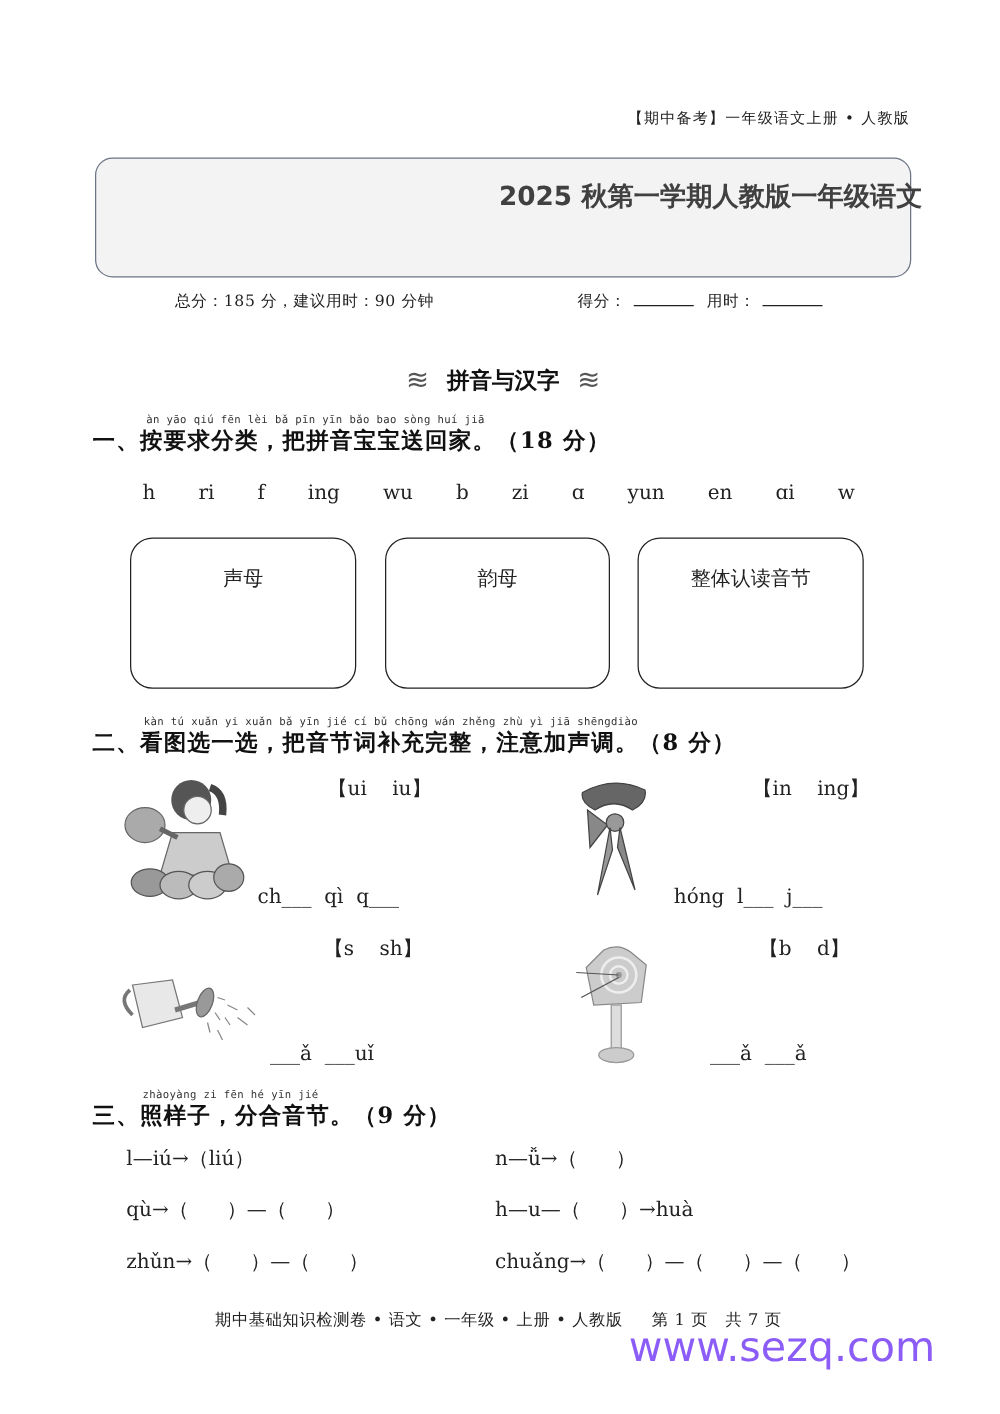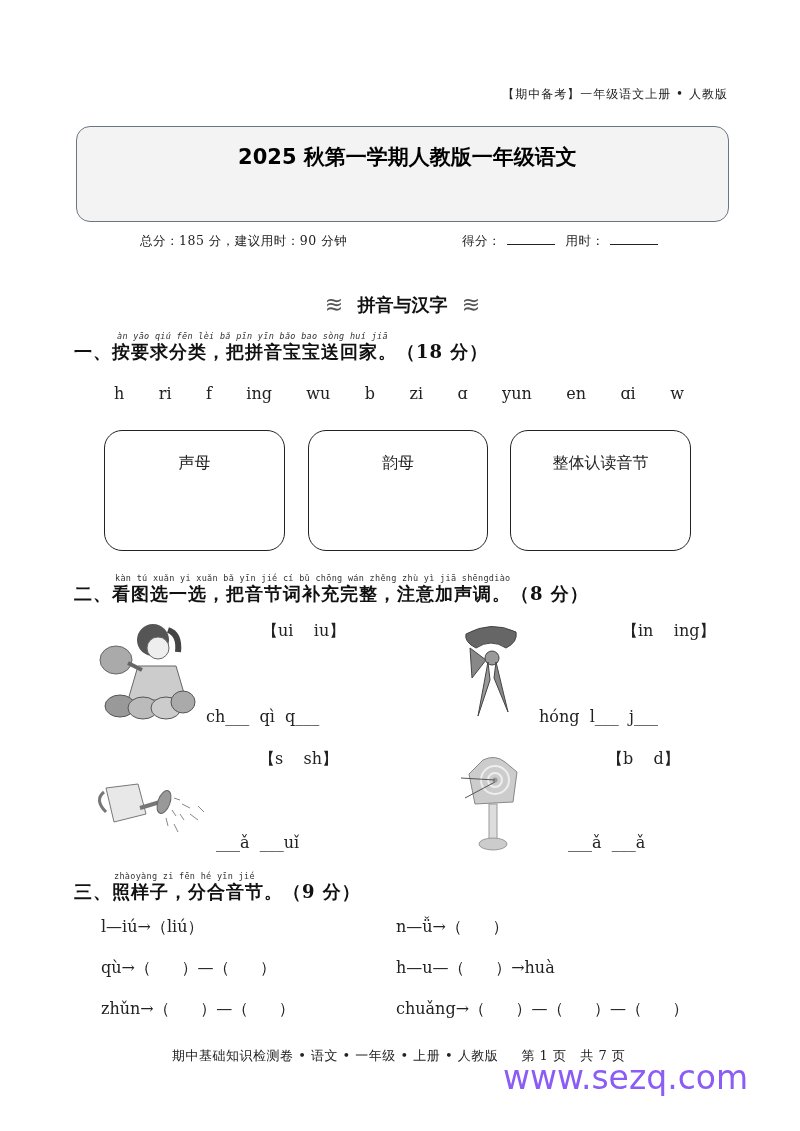--- a/index.html
+++ b/index.html
@@ -7,22 +7,22 @@
   body { position: relative; font-family: "DejaVu Serif", "Liberation Serif", serif; color: #1a1a1a; }
   .abs { position: absolute; }
 
   .top-tag { top: 86px; right: 72px; font-size: 12px; letter-spacing: 1px; color: #222; }
 
   .title-box {
     left: 76px; top: 126px; width: 653px; height: 96px;
     border: 1.5px solid #6c7584; border-radius: 14px;
     background: #f3f3f4;
   }
-  .title-line { position: absolute; left: 0; width: 100%; text-align: center;
-    font-family: "DejaVu Sans", "Liberation Sans", sans-serif; font-weight: bold; color: #000000; }
+  .title-line { position: absolute; left: 10px; width: 100%; text-align: right;
+    font-family: "DejaVu Sans", "Liberation Sans", sans-serif; font-weight: bold; color: #404040; }
   .title-1 { top: 16px; font-size: 21px; padding-left: 10px; }
   .title-2 { top: 58px; font-size: 20px; padding-left: 10px; }
 
   .meta-row { top: 233px; left: 140px; font-size: 12.5px; color: #222; letter-spacing: 0.5px; }
   .meta-right { top: 233px; left: 462px; font-size: 12.5px; color: #222; letter-spacing: 0.5px; }
   .blank { display: inline-block; width: 48px; border-bottom: 1px solid #222; height: 12px; vertical-align: baseline; margin: 0 6px; }
 
   .section-head { top: 292px; left: 0; width: 800px; text-align: center;
     font-family: "DejaVu Sans", "Liberation Sans", sans-serif; font-weight: bold; font-size: 18px; color: #111; padding-left: 5px; }
   .wave { color: #555; font-weight: normal; font-size: 22px; vertical-align: -1px; }
@@ -58,21 +58,21 @@
   <span>得分：</span><span class="blank"></span>
   <span>用时：</span><span class="blank"></span>
 </div>
 
 <div class="abs section-head">
   <span class="wave">≋</span>
   <span style="margin:0 8px;">拼音与汉字</span>
   <span class="wave">≋</span>
 </div>
 
-<div class="abs ruby-row" style="top:331px; left:117px;font-style:italic;">àn  yāo  qiú  fēn  lèi         bǎ  pīn  yīn  bǎo  bao  sòng  huí  jiā</div>
+<div class="abs ruby-row" style="top:331px; left:117px;">àn  yāo  qiú  fēn  lèi         bǎ  pīn  yīn  bǎo  bao  sòng  huí  jiā</div>
 <div class="abs q-title" style="top:340px; left:74px;">一、按要求分类，把拼音宝宝送回家。（18 分）</div>
 
 <div class="abs pinyin-list">
   <span>h</span>
   <span>ri</span>
   <span>f</span>
   <span>ing</span>
   <span>wu</span>
   <span>b</span>
   <span>zi</span>
@@ -115,21 +115,21 @@
 
 <div class="abs pic" style="top:620px; left:456px; width:70px; height:104px;">
   <svg width="70" height="104" viewBox="0 0 70 104">
     <path d="M10 14 Q35 0 60 12 Q62 22 50 28 Q35 18 20 28 Q8 22 10 14 Z" fill="#666" stroke="#444"></path>
     <path d="M14 28 L30 40 L16 58 Z" fill="#888" stroke="#444"></path>
     <circle cx="36" cy="38" r="7" fill="#999" stroke="#444"></circle>
     <path d="M32 42 L22 96 L34 60 Z" fill="#999" stroke="#444"></path>
     <path d="M40 42 L52 92 L38 58 Z" fill="#888" stroke="#444"></path>
   </svg>
 </div>
-<div class="abs bracket-opts" style="top:621px; left:582px;text-align:center;">【in    ing】</div>
+<div class="abs bracket-opts" style="top:621px; left:562px;text-align:center;">【in    ing】</div>
 <div class="abs fill-line" style="top:707px; left:539px;">hóng  l___  j___</div>
 
 <div class="abs pic" style="top:778px; left:94px; width:120px; height:62px;">
   <svg width="120" height="62" viewBox="0 0 120 62">
     <path d="M10 14 q-10 8 2 20" stroke="#777" stroke-width="3" fill="none"></path>
     <path d="M12 10 L44 6 L52 36 L20 44 Z" fill="#e8e8e8" stroke="#777"></path>
     <path d="M46 30 L66 24" stroke="#777" stroke-width="4"></path>
     <ellipse cx="70" cy="24" rx="6" ry="12" fill="#999" stroke="#666" transform="rotate(20 70 24)"></ellipse>
     <g stroke="#888" stroke-width="1">
       <line x1="80" y1="20" x2="86" y2="22"></line>

